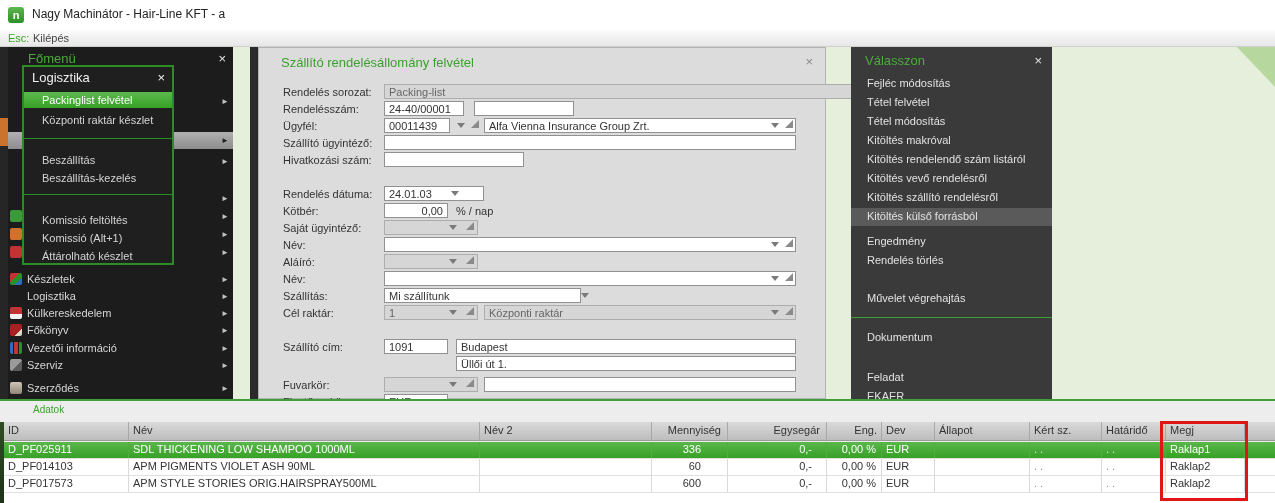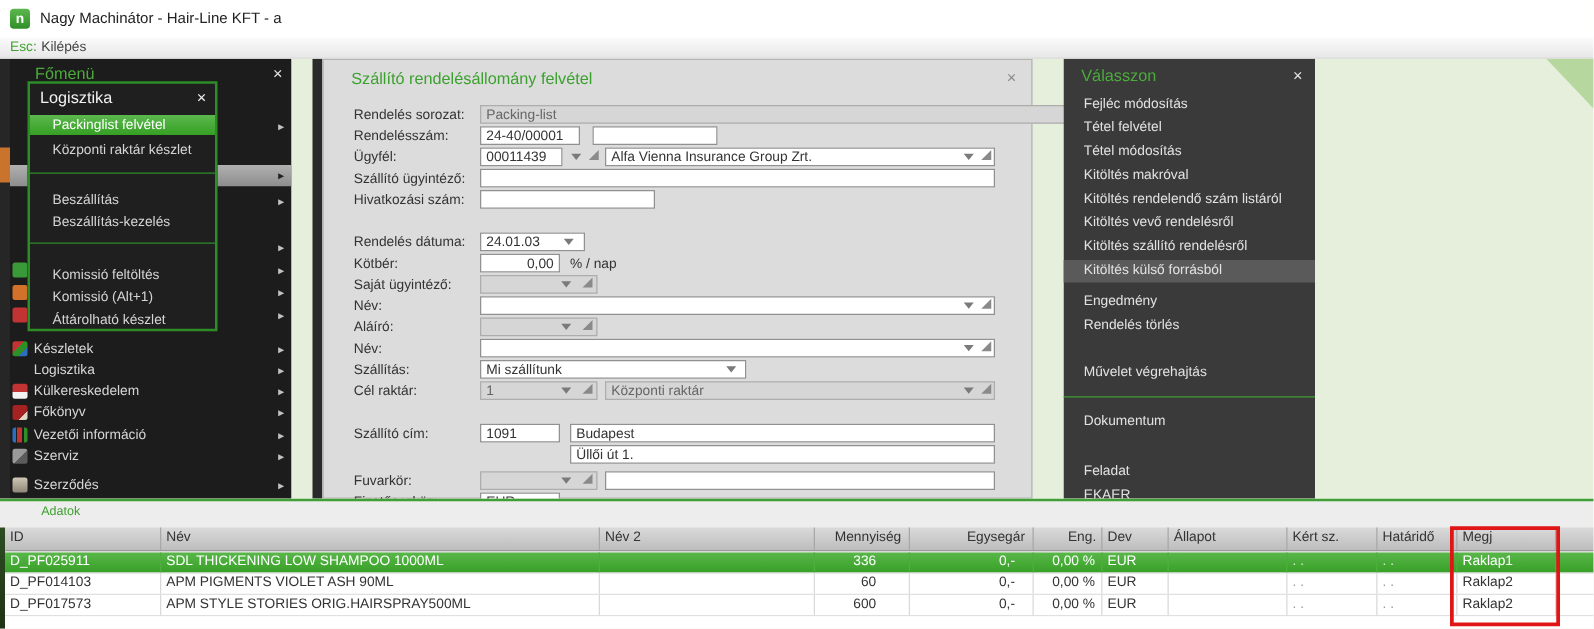--- a/index.html
+++ b/index.html
@@ -243,21 +243,21 @@
       <div class="ddown" style="left:512px;top:75px"></div>
       <div class="corner-btn" style="left:526px;top:72px"></div>
 
       <div class="flabel" style="top:89px">Szállító ügyintéző:</div>
       <div class="fbox" style="left:125px;top:87px;width:412px"></div>
 
       <div class="flabel" style="top:106px">Hivatkozási szám:</div>
       <div class="fbox" style="left:125px;top:104px;width:140px"></div>
 
       <div class="flabel" style="top:140px">Rendelés dátuma:</div>
-      <div class="fbox" style="left:125px;top:138px;width:84px">24.01.03</div>
+      <div class="fbox" style="left:125px;top:138px;width:100px">24.01.03</div>
       <div class="ddown" style="left:192px;top:143px"></div>
 
       <div class="flabel" style="top:157px">Kötbér:</div>
       <div class="fbox num" style="left:125px;top:155px;width:64px;text-align:right">0,00</div>
       <div class="flabel" style="left:197px;top:157px">% / nap</div>
 
       <div class="flabel" style="top:174px">Saját ügyintéző:</div>
       <div class="fbox dis" style="left:125px;top:172px;width:94px"></div>
       <div class="ddown" style="left:190px;top:177px"></div>
       <div class="corner-btn" style="left:207px;top:174px"></div>
@@ -271,21 +271,21 @@
       <div class="fbox dis" style="left:125px;top:206px;width:94px"></div>
       <div class="ddown" style="left:190px;top:211px"></div>
       <div class="corner-btn" style="left:207px;top:208px"></div>
 
       <div class="flabel" style="top:225px">Név:</div>
       <div class="fbox" style="left:125px;top:223px;width:412px"></div>
       <div class="ddown" style="left:512px;top:228px"></div>
       <div class="corner-btn" style="left:526px;top:225px"></div>
 
       <div class="flabel" style="top:242px">Szállítás:</div>
-      <div class="fbox" style="left:125px;top:240px;width:213px">Mi szállítunk</div>
+      <div class="fbox" style="left:125px;top:240px;width:197px">Mi szállítunk</div>
       <div class="ddown" style="left:322px;top:245px"></div>
 
       <div class="flabel" style="top:259px">Cél raktár:</div>
       <div class="fbox dis" style="left:125px;top:257px;width:94px">1</div>
       <div class="ddown" style="left:190px;top:262px"></div>
       <div class="corner-btn" style="left:207px;top:259px"></div>
       <div class="fbox dis" style="left:225px;top:257px;width:312px">Központi raktár</div>
       <div class="ddown" style="left:512px;top:262px"></div>
       <div class="corner-btn" style="left:526px;top:259px"></div>
 

